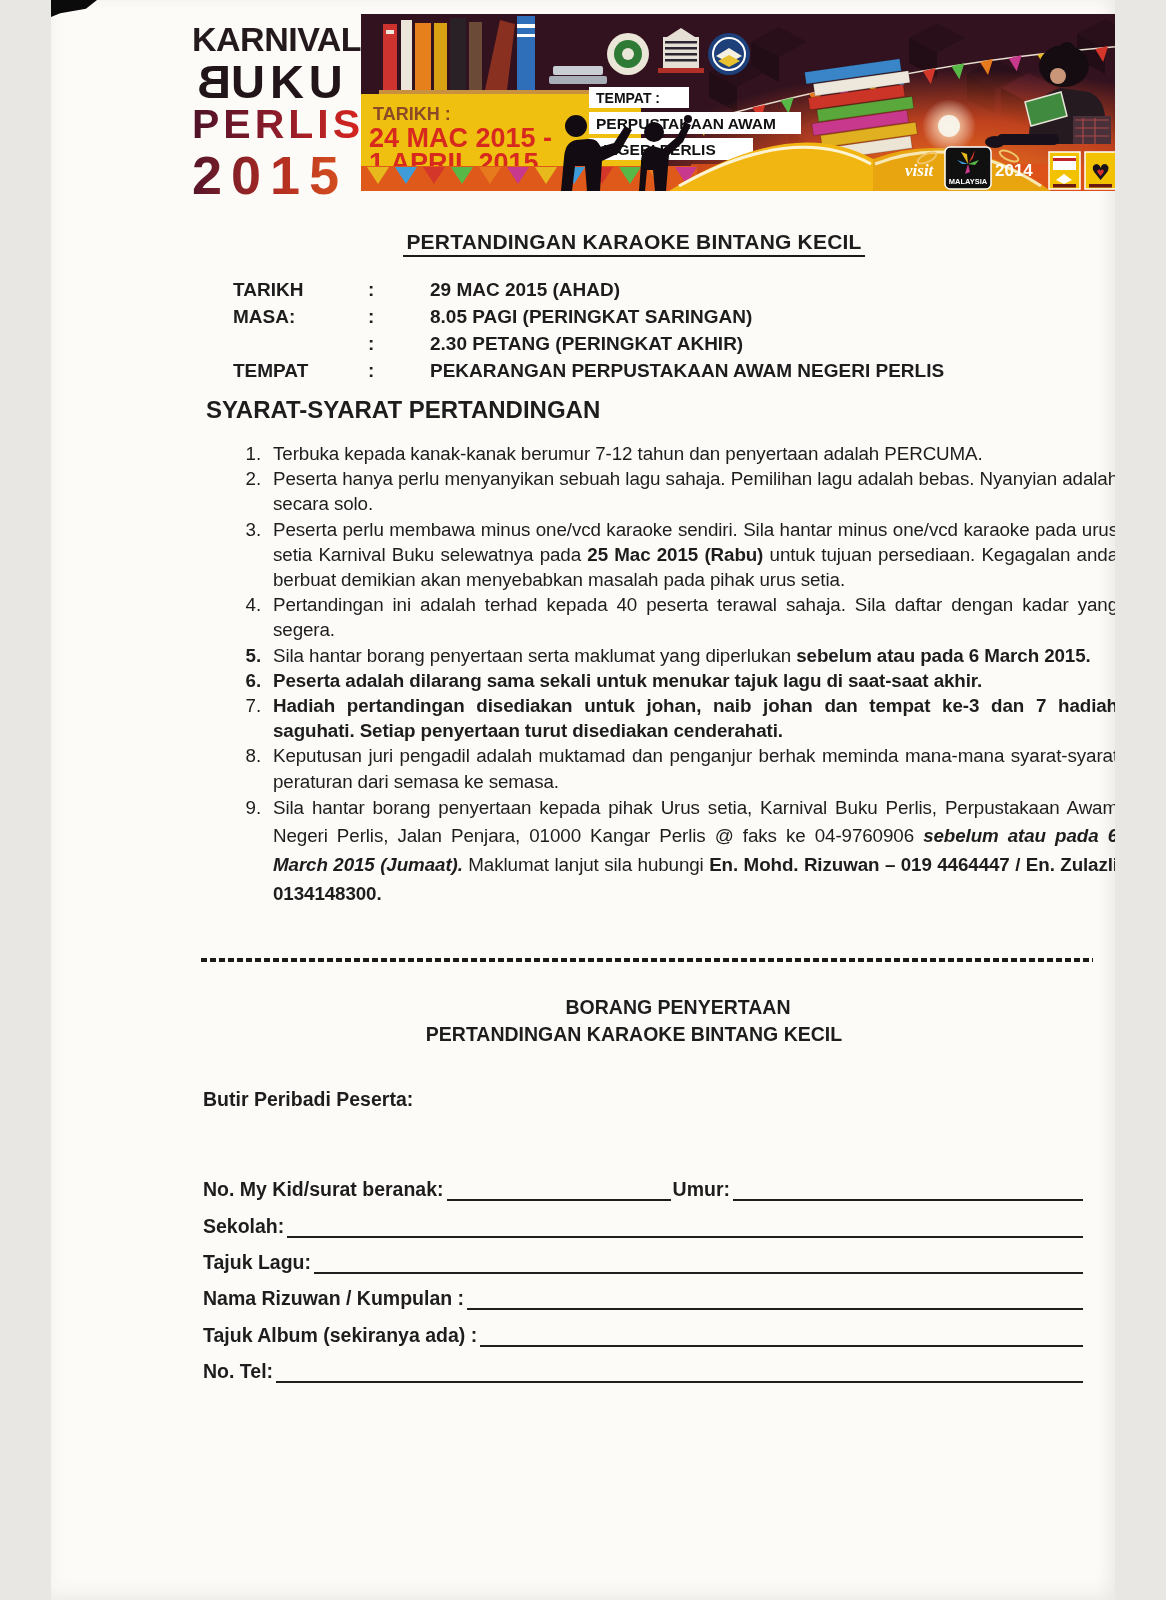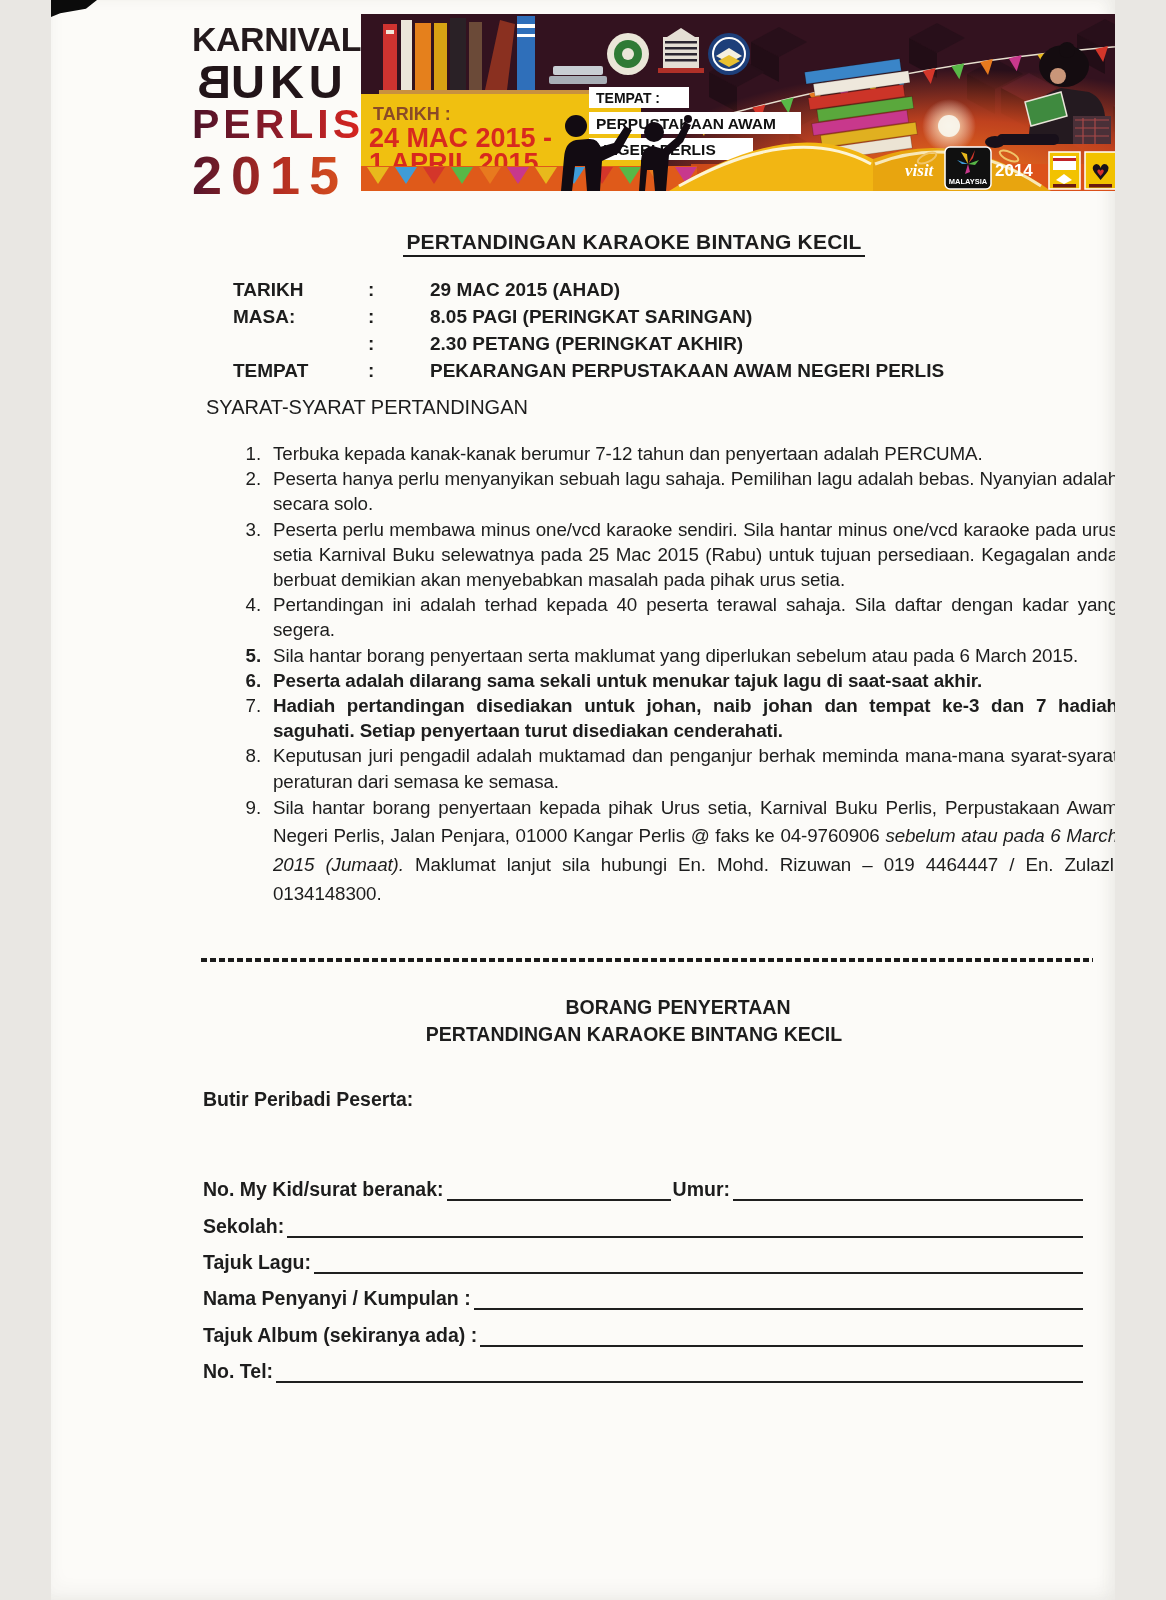--- a/index.html
+++ b/index.html
@@ -28,31 +28,31 @@
   .flipx{display:inline-block;transform:scaleX(-1);}
 
   .banner{position:absolute;left:310px;top:14px;width:800px;height:177px;}
 
   
   .title{position:absolute;left:0;top:230px;width:1166px;text-align:center;}
   .title span{display:inline-block;font-weight:700;font-size:21px;letter-spacing:.2px;
     border-bottom:2.5px solid #1b1b1b;padding:0 3px 1px 3px;}
   .details{position:absolute;left:155px;top:276px;display:grid;
     grid-template-columns:135px 62px auto;font-weight:700;font-size:19px;line-height:27px;margin-left:27px;}
-  .syarat{position:absolute;left:155px;top:396px;font-weight:400;font-size:20px;}
+  .syarat{position:absolute;left:155px;top:396px;font-weight:700;font-size:24px;}
 
   ol.rules{position:absolute;left:155px;top:441px;width:912px;margin:0;padding:0;list-style:none;
     font-size:18.8px;line-height:25.2px;letter-spacing:-.1px;}
   ol.rules li{display:grid;grid-template-columns:55px 845px;column-gap:12px;}
   ol.rules .num{text-align:right;}
   ol.rules .rt{text-align:justify;}
   ol.rules li.l9{line-height:28.6px;}
   ol.rules .bnum{font-weight:700;}
   ol.rules .ball{font-weight:700;}
-  ol.rules b{font-weight:400;}
+  ol.rules b{font-weight:700;}
 
   .dashes{position:absolute;left:150px;top:958px;width:892px;height:3.5px;
     background:repeating-linear-gradient(90deg,#1c1c1c 0 6px,transparent 6px 9px);}
 
   .form-h1{position:absolute;left:0;top:996px;width:1166px;text-align:center;font-weight:700;font-size:19.5px;margin-left:44px;}
   .form-h2{position:absolute;left:0;top:1023px;width:1166px;text-align:center;font-weight:700;font-size:19.5px;}
   .butir{position:absolute;left:152px;top:1088px;font-weight:700;font-size:19.5px;}
 
   .frow{position:absolute;left:152px;width:880px;display:flex;align-items:flex-end;
     font-weight:700;font-size:19.5px;height:26px;}
@@ -361,21 +361,21 @@
   </div>
   <div class="frow" style="top:1212px">
     <span class="lab">Sekolah:</span>
     <span class="fline"></span>
   </div>
   <div class="frow" style="top:1248px">
     <span class="lab">Tajuk Lagu:</span>
     <span class="fline"></span>
   </div>
   <div class="frow" style="top:1284px">
-    <span class="lab">Nama Penyanyi / Kumpulan :</span>
+    <span class="lab">Nama Rizuwan / Kumpulan :</span>
     <span class="fline"></span>
   </div>
   <div class="frow" style="top:1321px">
     <span class="lab">Tajuk Album (sekiranya ada) :</span>
     <span class="fline"></span>
   </div>
   <div class="frow" style="top:1357px">
     <span class="lab">No. Tel:</span>
     <span class="fline"></span>
   </div>

